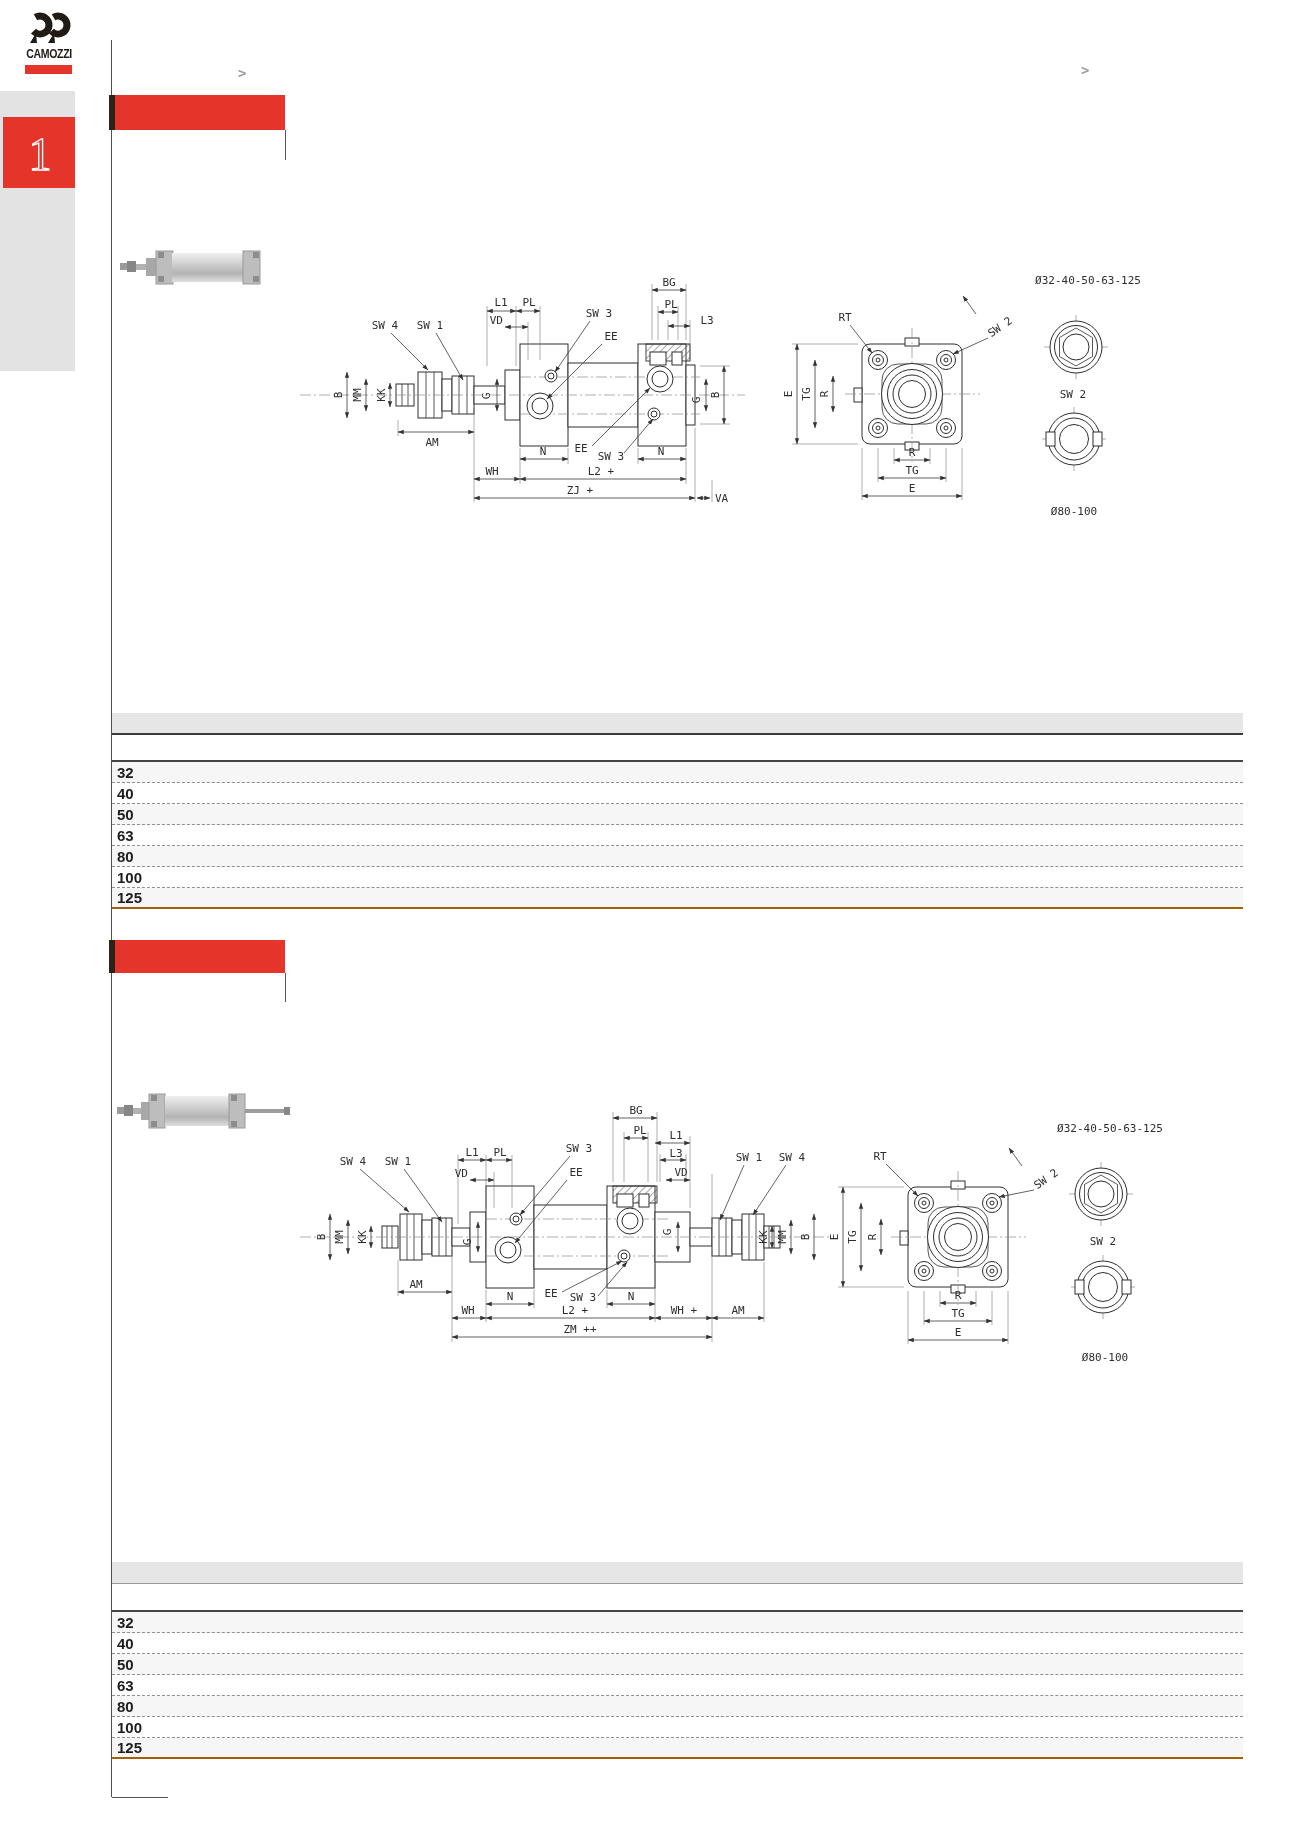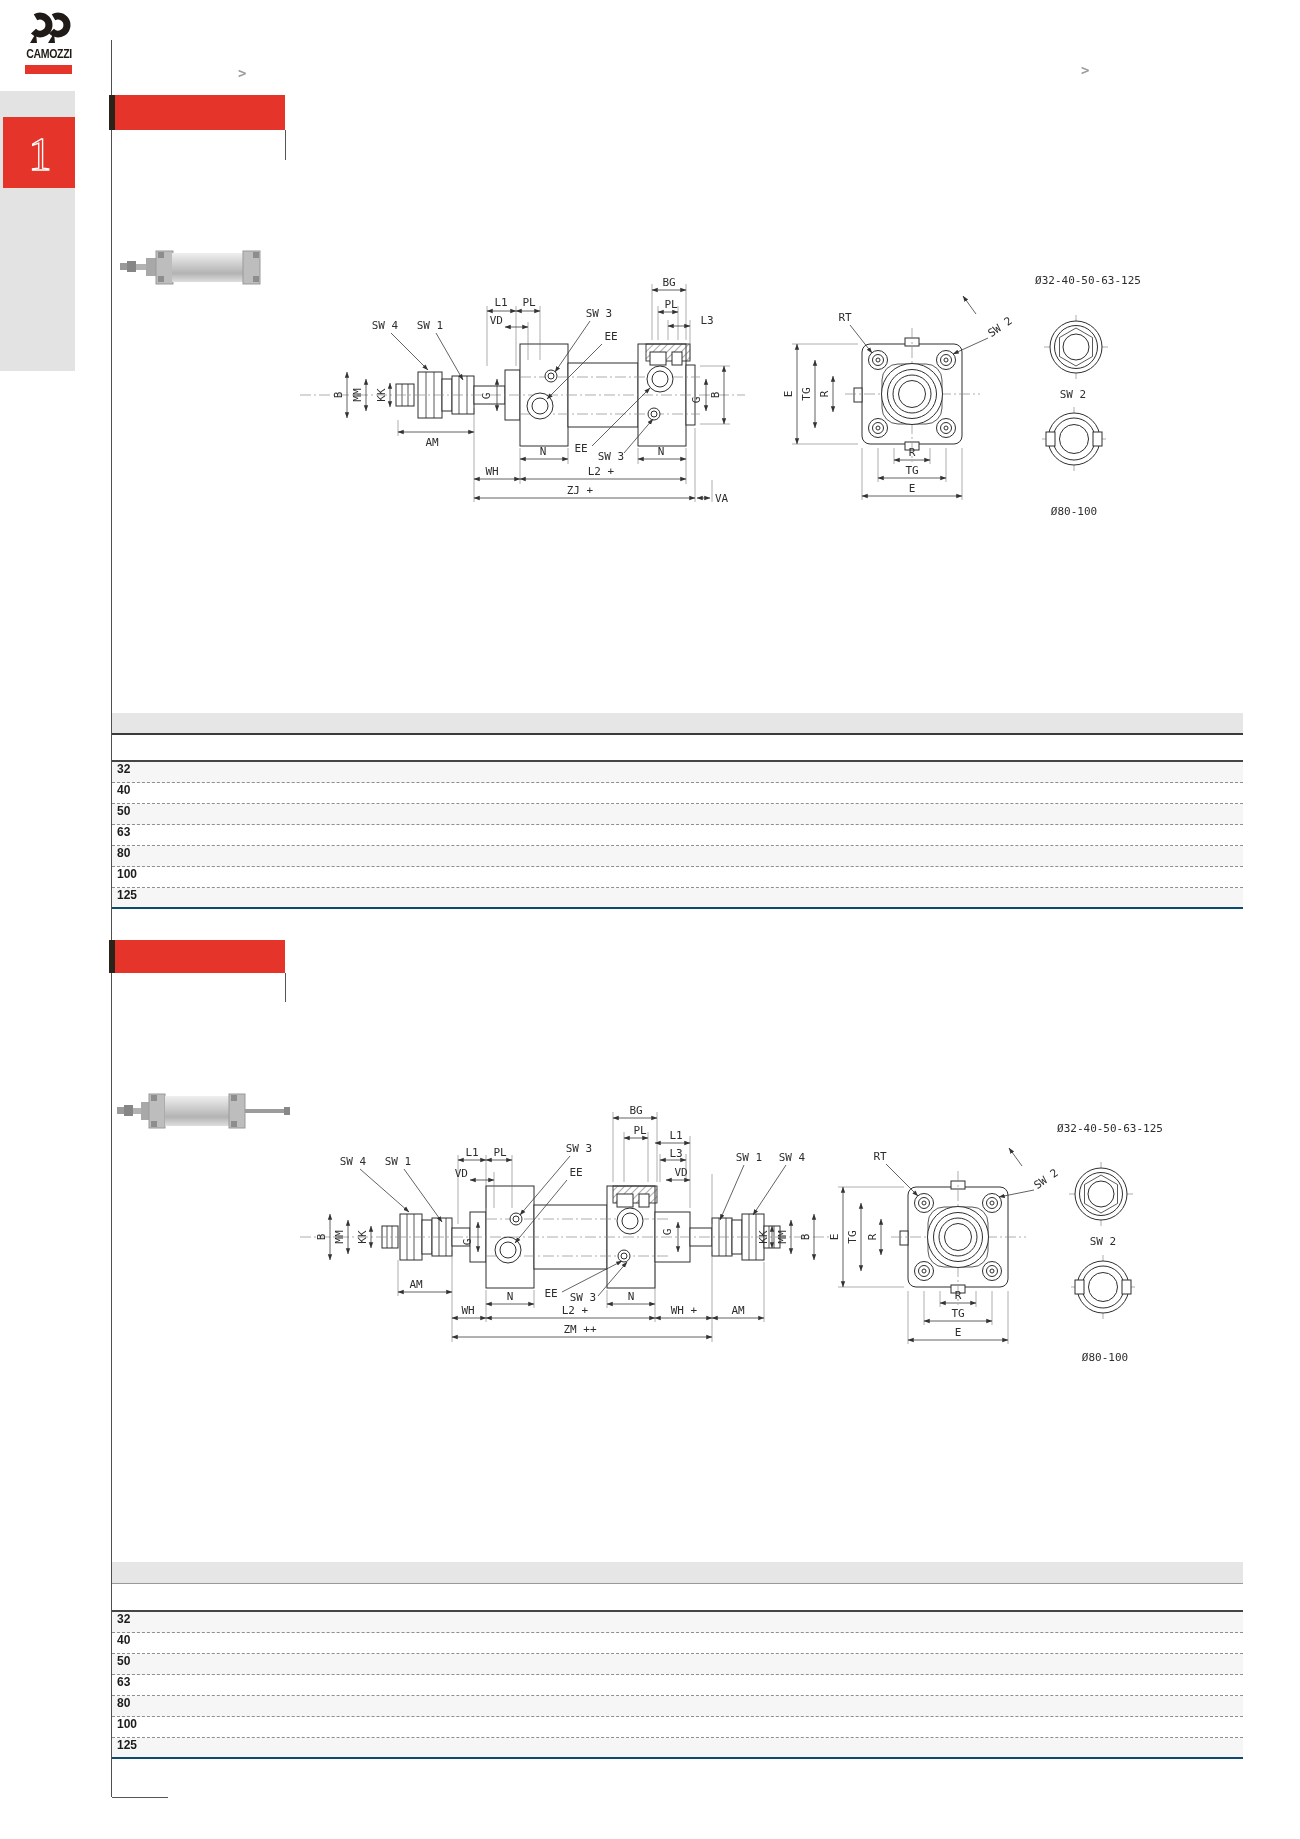--- a/index.html
+++ b/index.html
@@ -18,25 +18,25 @@
   .side-red{position:absolute;left:3px;top:117px;width:72px;height:71px;background:#e5352b;}
   
   .tbar{position:absolute;height:35px;display:flex;}
   .tbar .edge{width:6px;height:100%;background:#2b221a;}
   .tbar .red{width:170px;height:100%;background:#e5352b;}
   .tline{position:absolute;width:1px;background:#555;}
   
   .tbl{position:absolute;left:112px;width:1131px;background:#fff;}
   .tbl-band{height:22px;background:#e6e6e6;border-bottom:2px solid #3a3a3a;box-sizing:border-box;}
   .tbl-headrow{height:27px;border-bottom:2px solid #454545;box-sizing:border-box;background:#fff;}
-  .tbl-row{height:21px;border-bottom:1px dashed #8f8f8f;display:flex;align-items:flex-start;
+  .tbl-row{height:21px;border-bottom:1px dashed #8f8f8f;display:flex;align-items:center;
            padding-left:5px;box-sizing:border-box;
-           font-weight:bold;font-size:12px;color:#1c1c1c;}
+           font-weight:bold;font-size:15px;color:#1c1c1c;}
   .tbl-row.alt{background:#f6f6f6;}
-  .tbl-row.last{border-bottom:2px solid #0c4a6e;}
+  .tbl-row.last{border-bottom:2px solid #a16207;}
   .footer-line{position:absolute;left:112px;top:1797px;width:56px;height:1px;background:#555;}
   
   .dlabel{font-family:"DejaVu Sans Mono",monospace;font-size:11px;fill:#2d2d2d;}
   .part{stroke:#2e2e2e;stroke-width:1;fill:#fff;}
   .pline{stroke:#2e2e2e;stroke-width:0.8;fill:none;}
   .dim{stroke:#3b3b3b;stroke-width:0.8;fill:none;}
   .ext{stroke:#6b6b6b;stroke-width:0.55;fill:none;}
   .cl{stroke:#8a8a8a;stroke-width:0.7;fill:none;stroke-dasharray:11 3 2 3;}
   .ring{stroke:#2e2e2e;stroke-width:1;fill:#fff;}
 </style>

